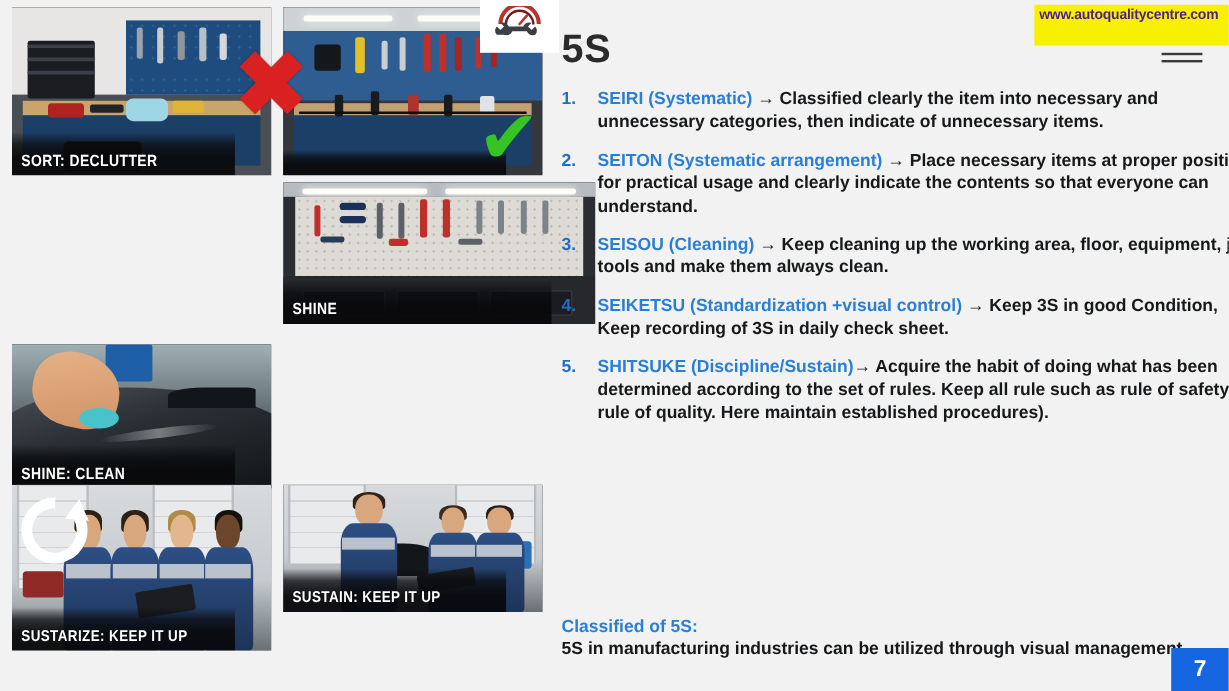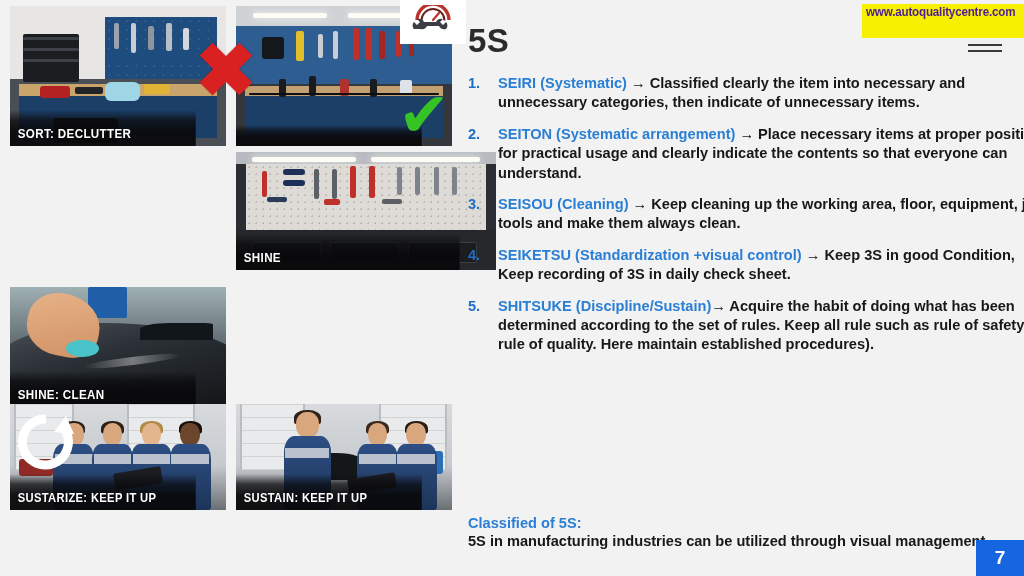--- a/index.html
+++ b/index.html
@@ -241,21 +241,21 @@
         <div class="cardark"></div>
         <div class="carshine" style="left:34%;width:46%;top:58%;opacity:.45;"></div>
         <div class="hand"></div>
         <div class="pad"></div>
         <div class="tool" style="left:60%;top:30%;width:34%;height:14%;background:#11161a;border-radius:40% 10% 0 0;"></div>
       </div>
       <div class="cap">SHINE: CLEAN</div>
     </div>
 
 
-    <div class="cell" style="left:0px;top:398px;width:216px;height:106px;">
+    <div class="cell" style="left:0px;top:398px;width:216px;height:138px;">
       <div class="photo">
         <div class="garage"></div>
         <div class="door" style="left:2%;width:26%;"></div>
         <div class="door" style="left:54%;width:30%;"></div>
         <div class="tool" style="left:4%;top:52%;width:16%;height:16%;background:#8f2a26;border-radius:3px;"></div>
         <div class="person" style="left:20%;">
             <div class="hair"></div>
             <div class="head"></div>
             <div class="body"></div>
             <div class="stripe"></div>

